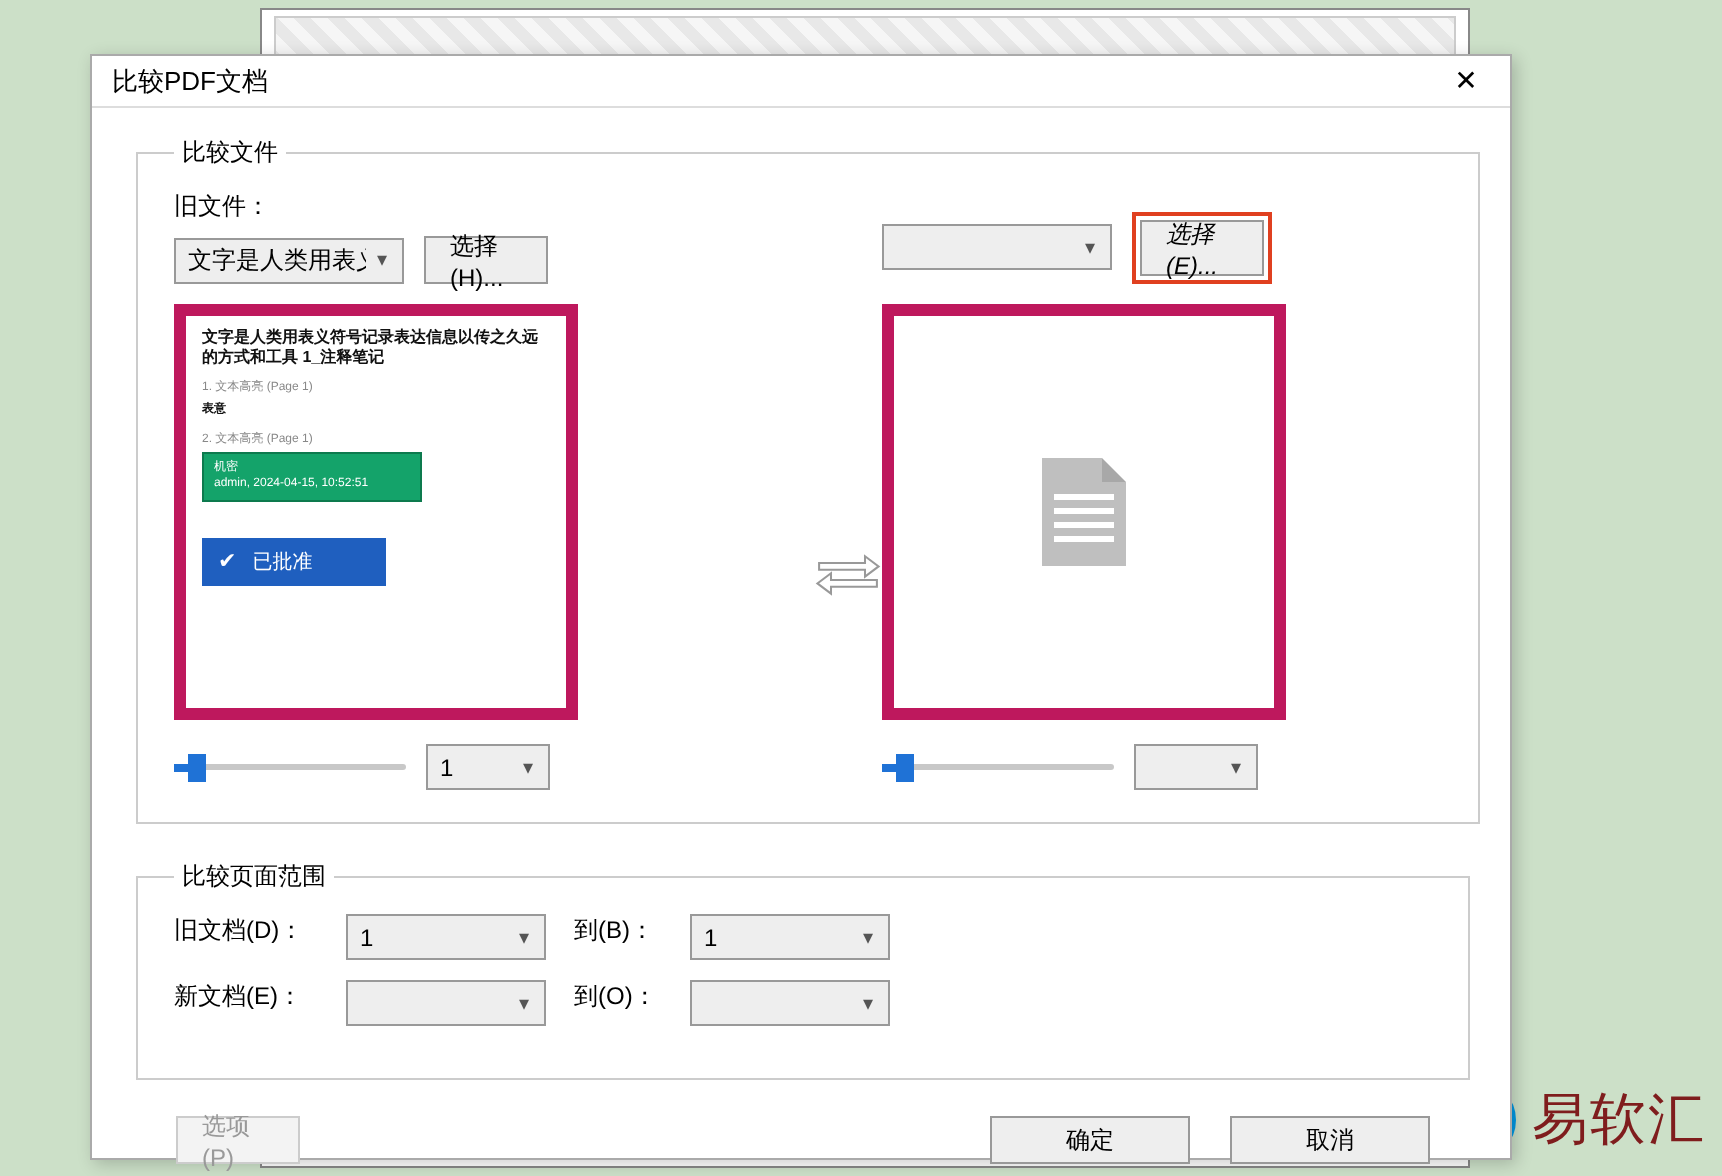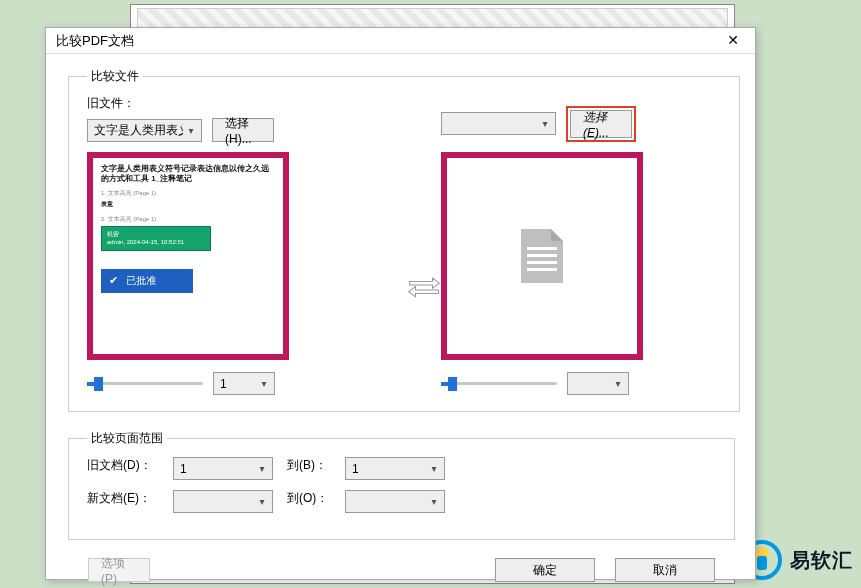--- a/index.html
+++ b/index.html
@@ -201,21 +201,21 @@
   width: 40px; height: 40px;
   border: 4px solid #0099e5;
   border-radius: 50%;
   position:relative;
   background: radial-gradient(circle at 50% 30%, #ffd44a 0 7px, transparent 7px);
 }
 .logo .mark::after {
   content:""; position:absolute; left:50%; top:60%; transform:translate(-50%,-50%);
   width: 10px; height: 14px; background:#0099e5; border-radius:3px;
 }
-.logo .txt { font-size: 20px; font-weight:bold; color:#0f172a; letter-spacing:1px; }
+.logo .txt { font-size: 28px; font-weight:normal; color:#7f1d1d; letter-spacing:1px; }
 </style>
 </head>
 <body>
 
 <div class="back-window"></div>
 <div class="back-canvas"></div>
 
 <div class="dialog">
   <div class="titlebar">
     <span class="title">比较PDF文档</span>

